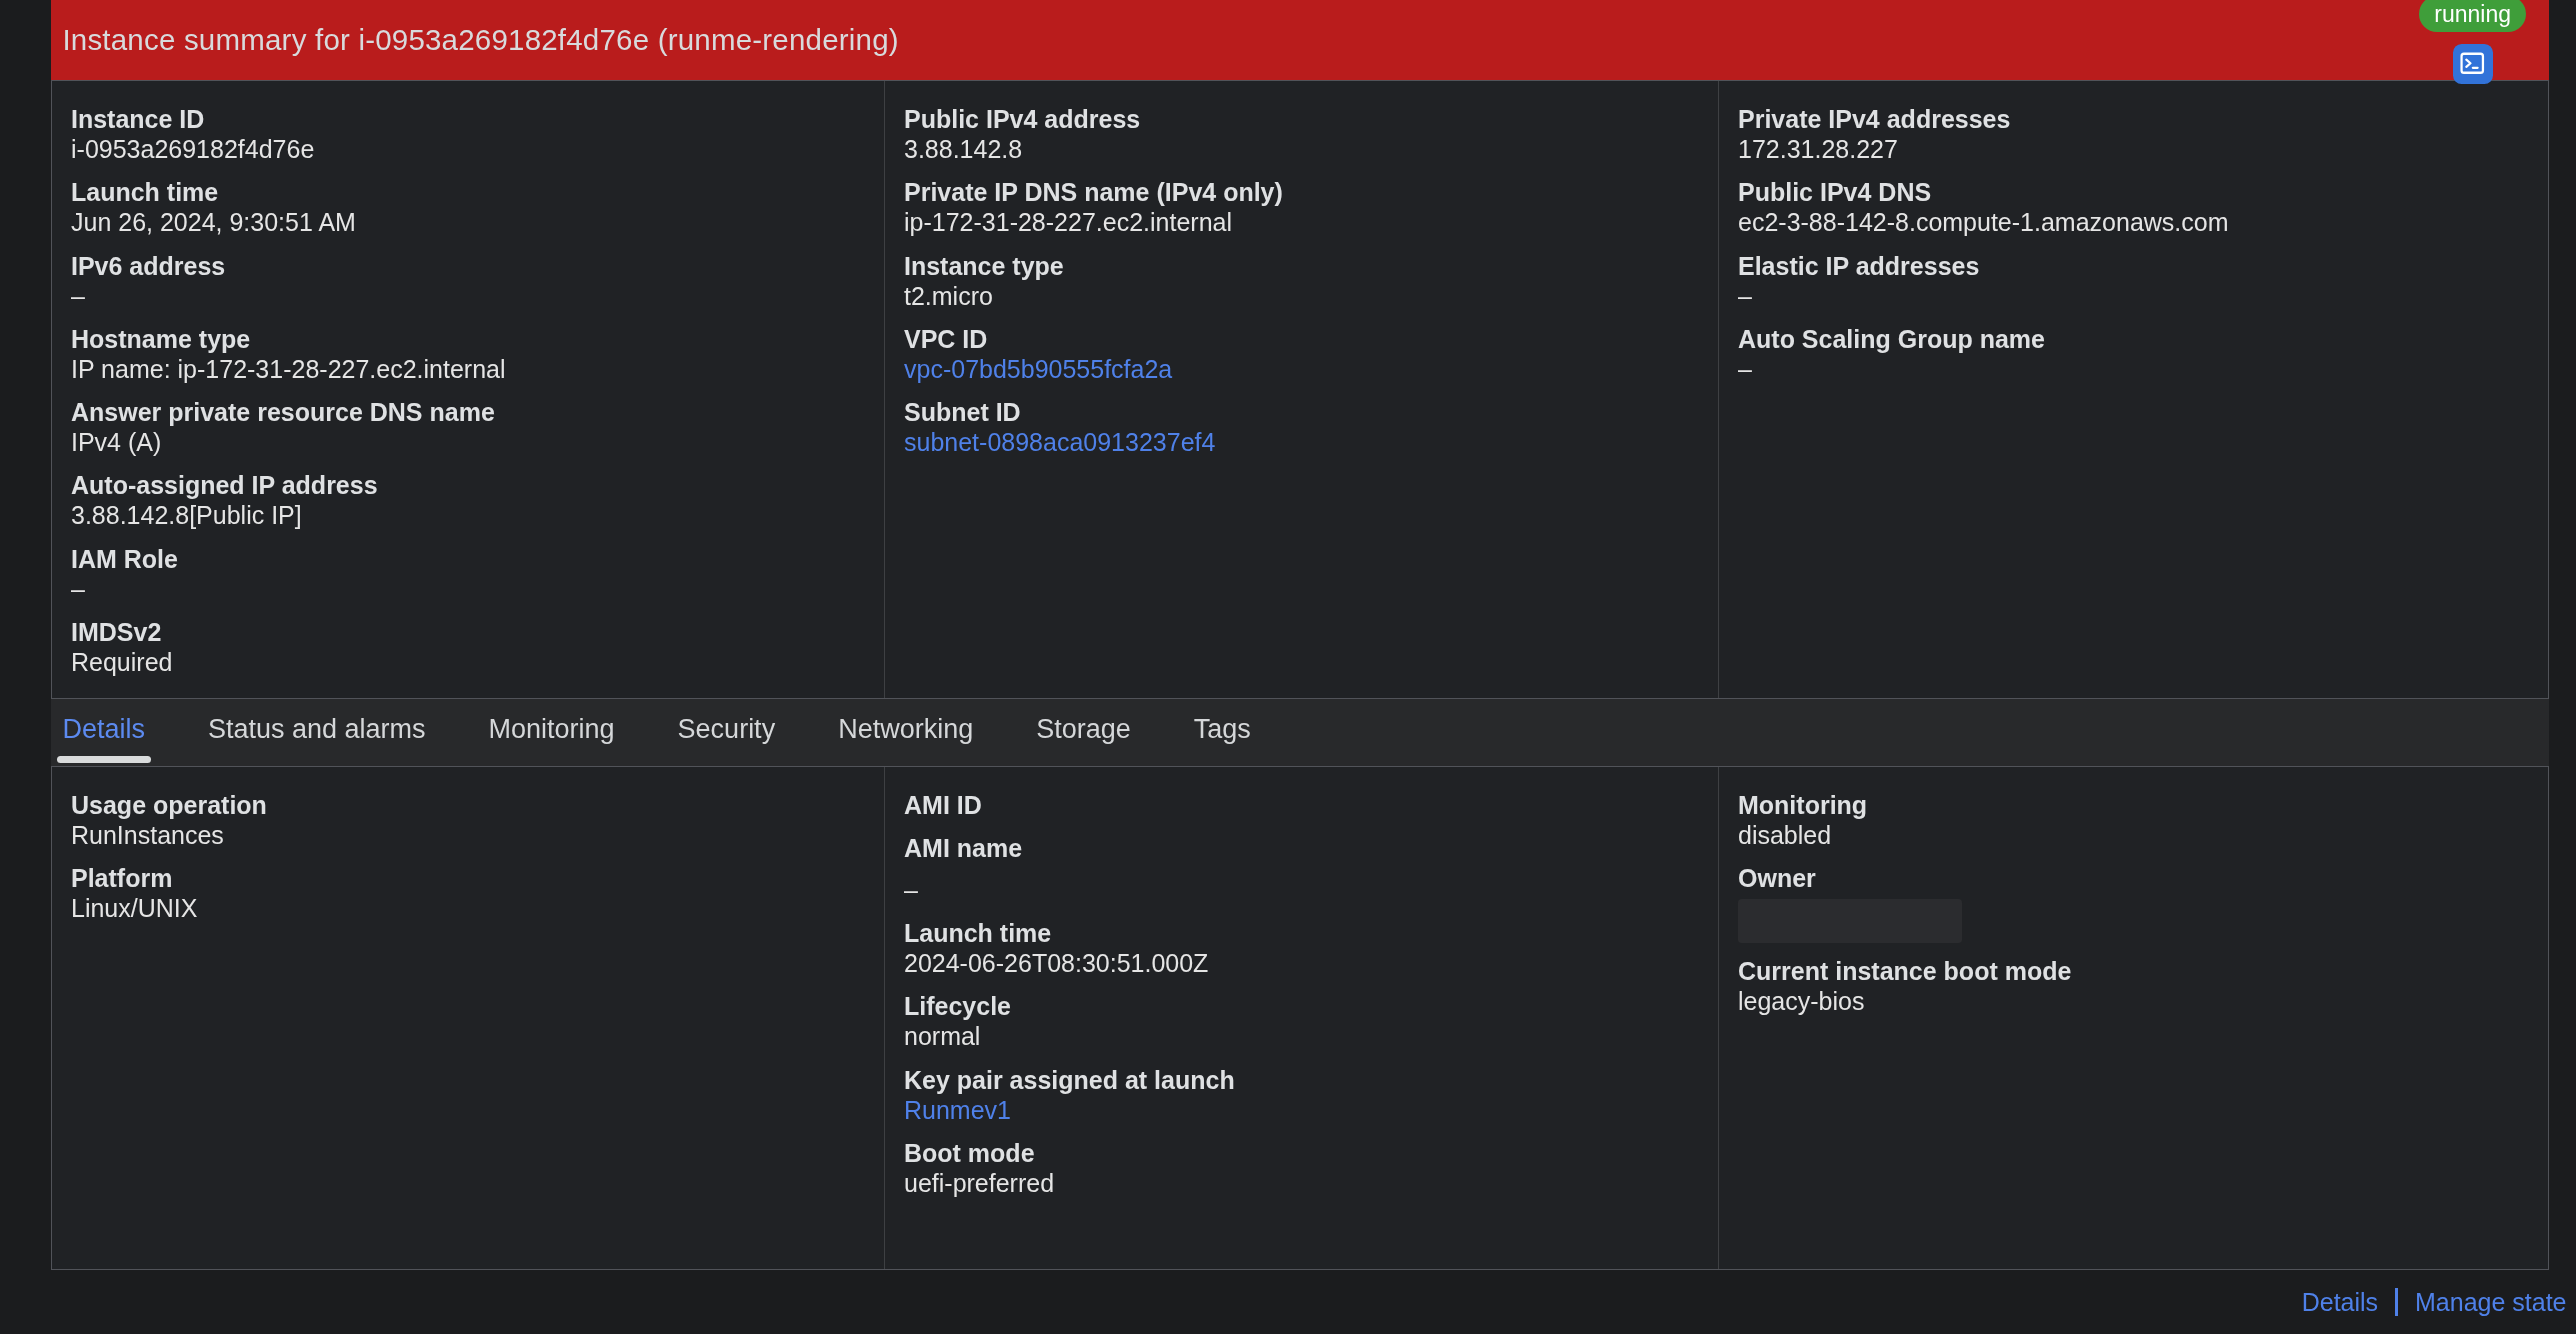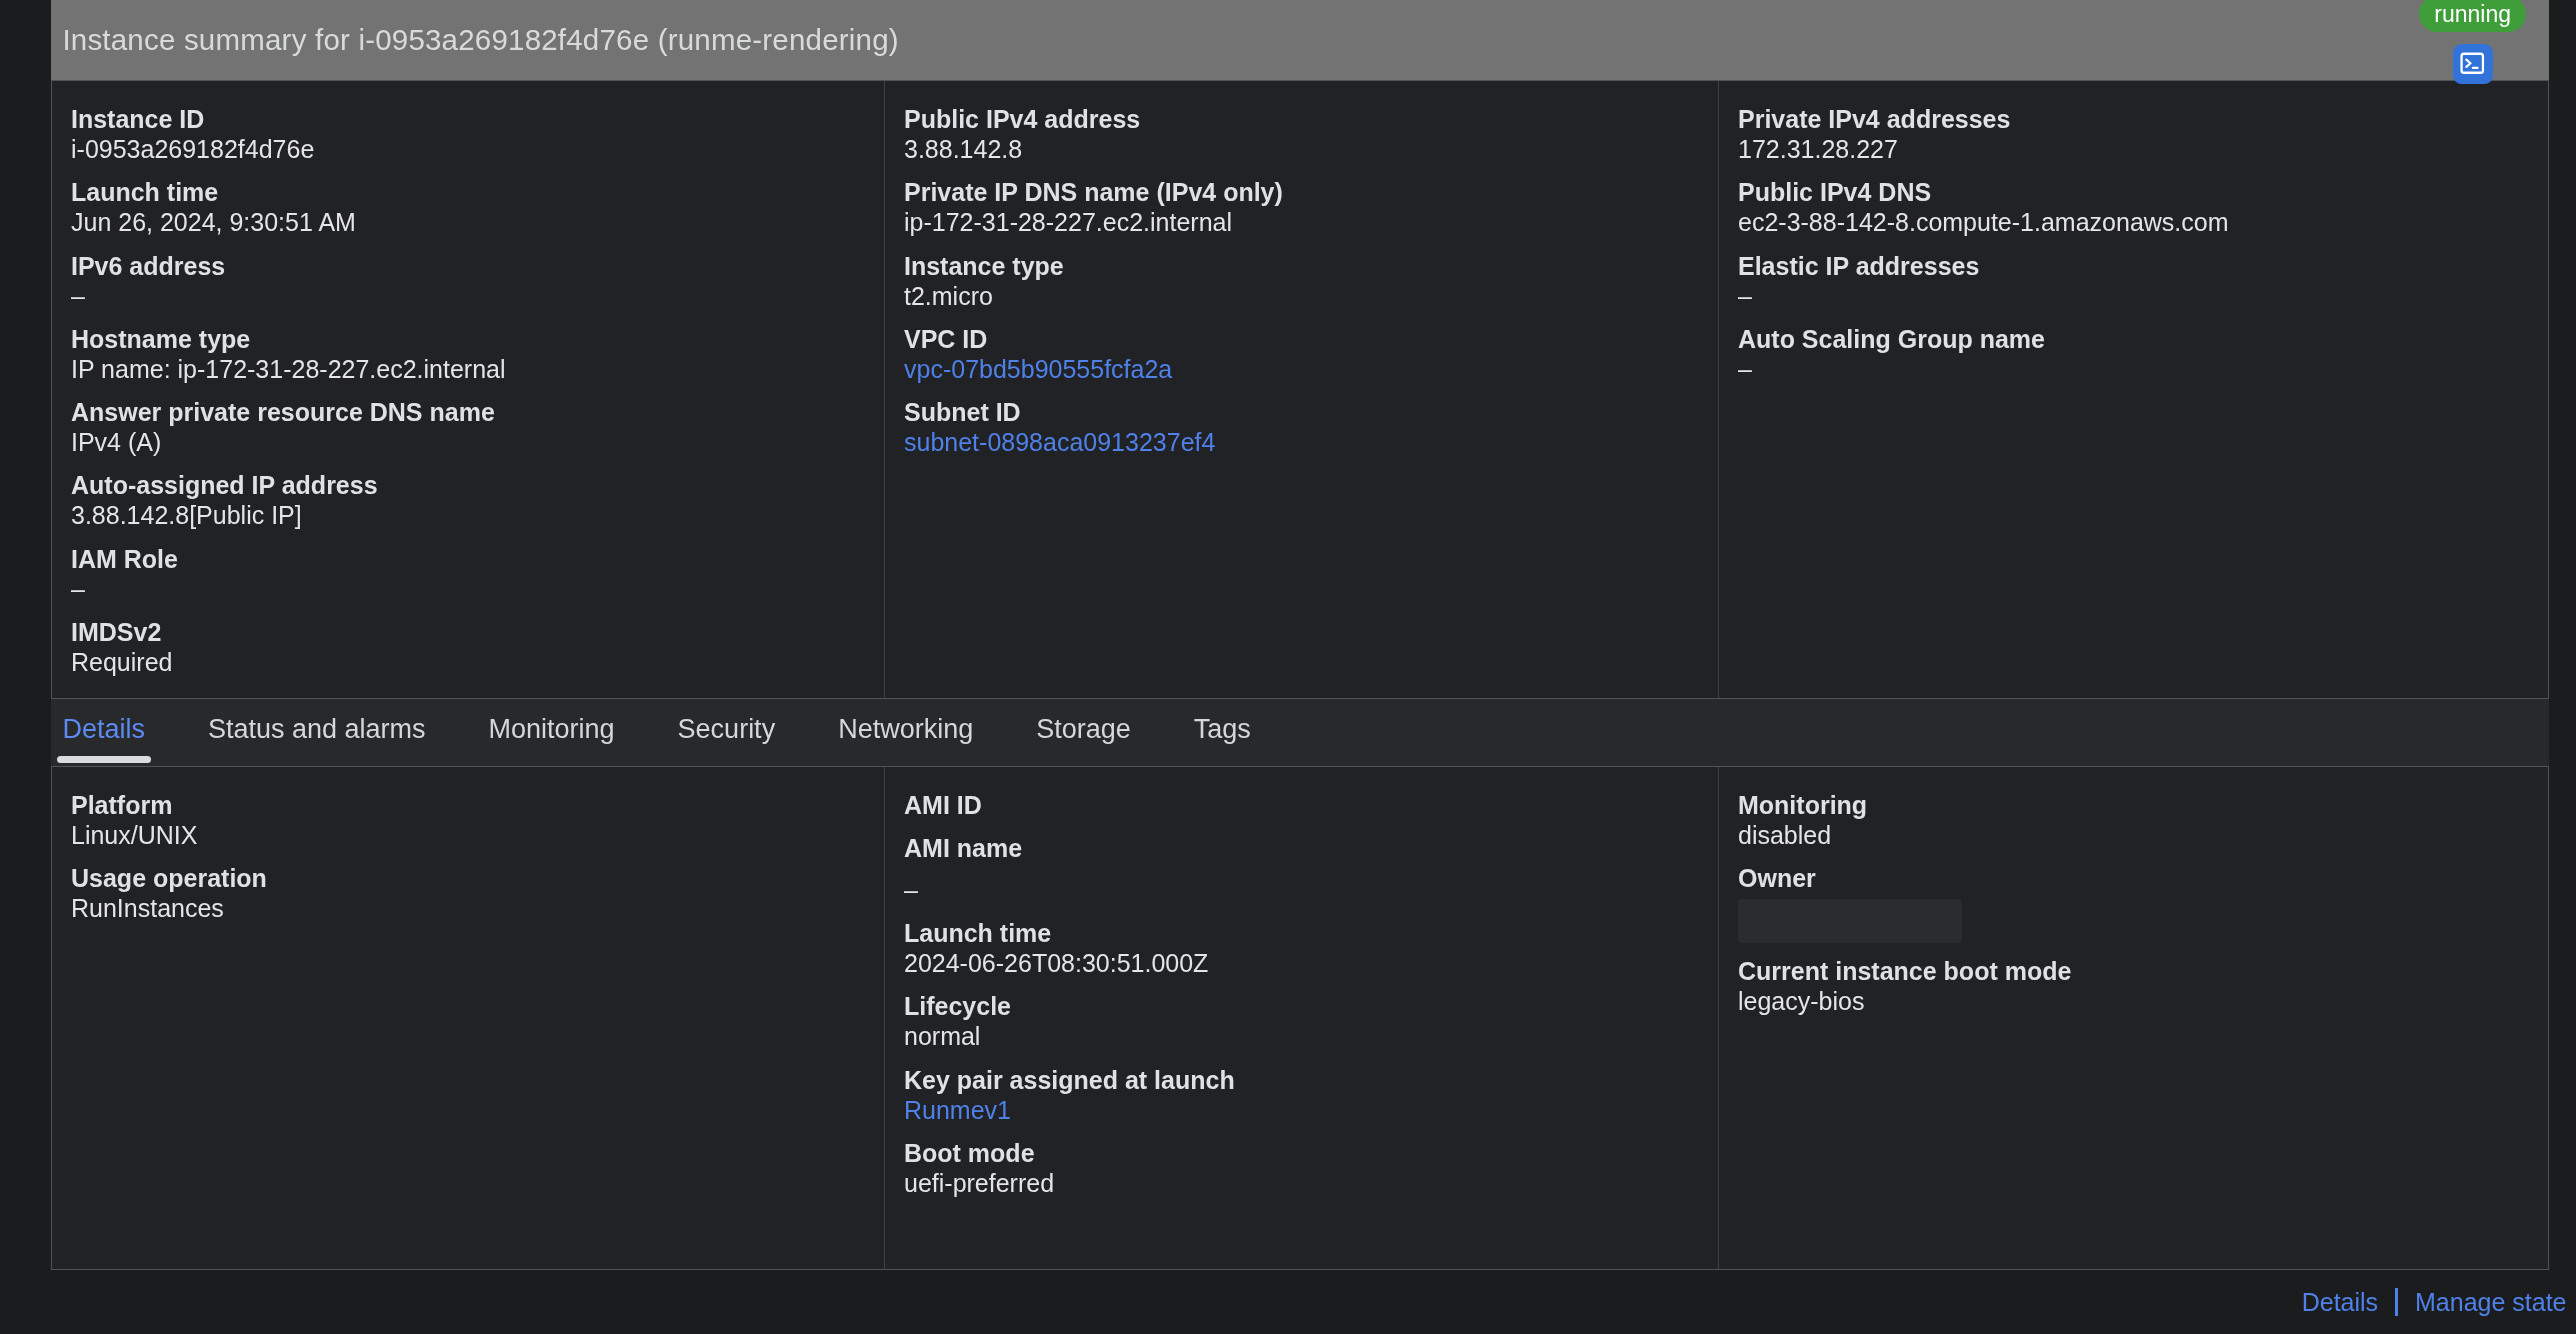--- a/index.html
+++ b/index.html
@@ -8,21 +8,21 @@
     background:#1b1c1e;
     font-family:"Liberation Sans", sans-serif;
     color:#cfd1d3;
     position:relative;
     overflow:hidden;
   }
   .content { position:absolute; left:51px; top:0; width:2498px; }
 
   
   .header-strip {
-    height:80px; background:#737373;
+    height:80px; background:#b91c1c;
     display:flex; align-items:center;
     padding:0 23px 0 11.4px;
     text-align:center;
   }
   .page-title { font-size:29.5px; font-weight:500; color:#d8dadc; letter-spacing:0.2px; }
   .header-right { margin-left:auto; display:flex; align-items:center; gap:11.4px;flex-direction:column; }
   .badge {
     background:#3f9e3a; color:#ffffff; font-size:23px; font-weight:500;
     height:36px; line-height:36px; padding:0 15px; border-radius:18px;
   }
@@ -183,26 +183,26 @@
     <div class="tab">Monitoring</div>
     <div class="tab">Security</div>
     <div class="tab">Networking</div>
     <div class="tab">Storage</div>
     <div class="tab">Tags</div>
   </div>
 
   <div class="panel panel-details">
     <div class="col">
       <div class="group">
+        <div class="label">Usage operation</div>
+        <div class="value">RunInstances</div>
+      </div>
+      <div class="group">
         <div class="label">Platform</div>
         <div class="value">Linux/UNIX</div>
-      </div>
-      <div class="group">
-        <div class="label">Usage operation</div>
-        <div class="value">RunInstances</div>
       </div>
     </div>
 
     <div class="col">
       <div class="group">
         <div class="label">AMI ID</div>
       </div>
       <div class="group">
         <div class="label">AMI name</div>
         <div class="value gap-top">–</div>

